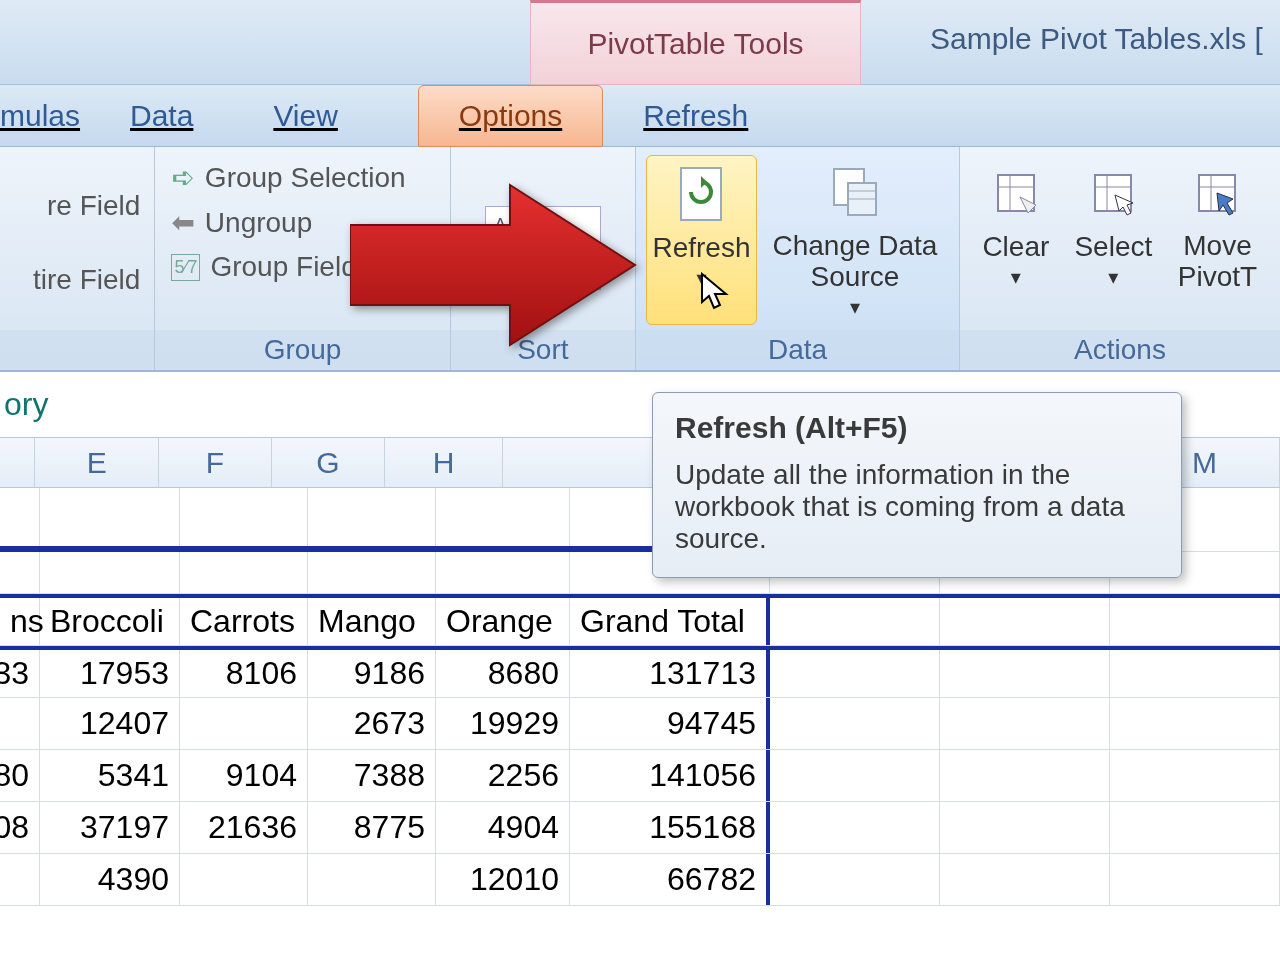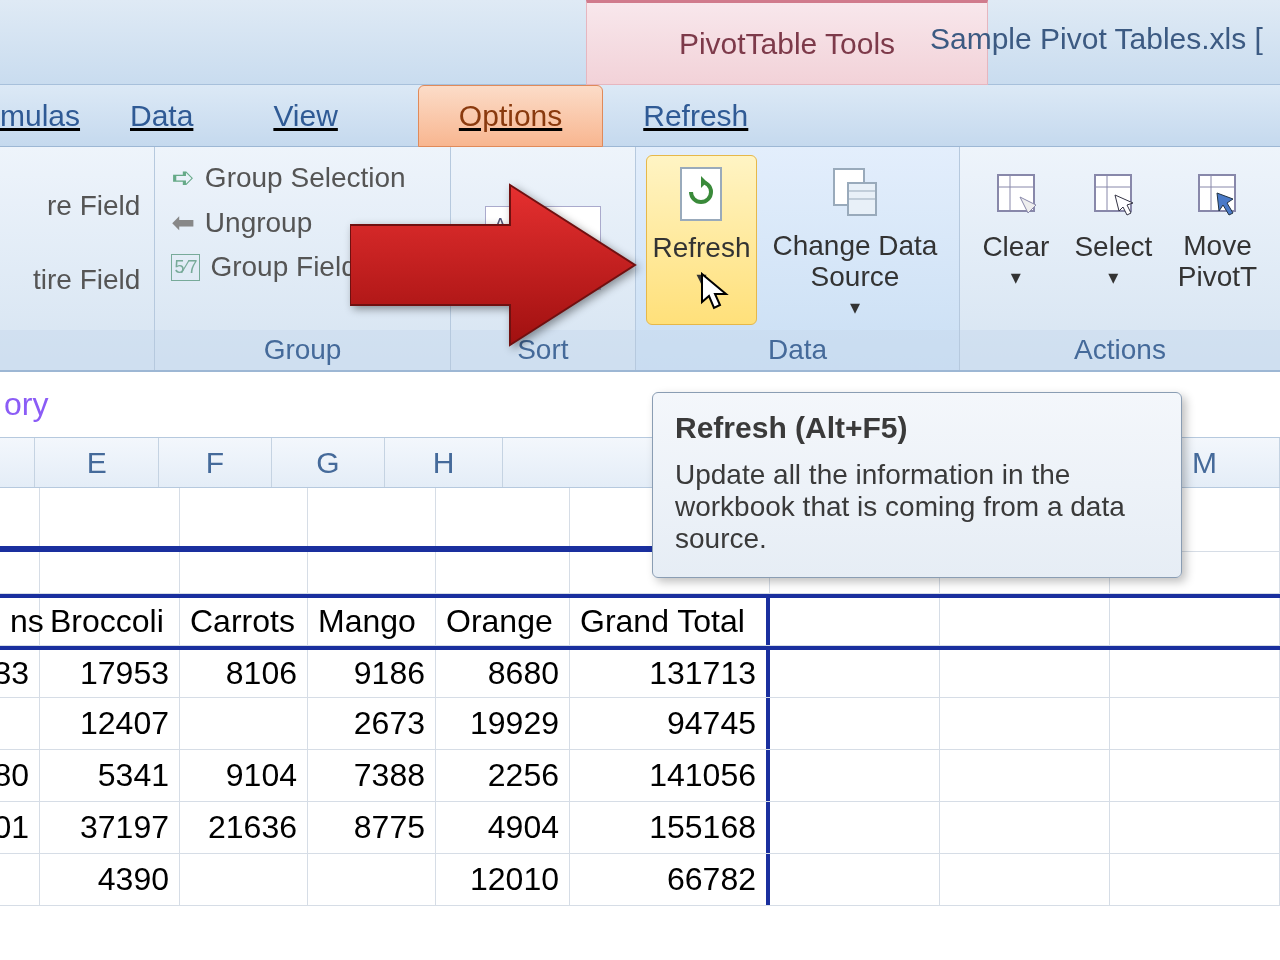--- a/index.html
+++ b/index.html
@@ -14,24 +14,24 @@
   .titlebar {
     height: 85px;
     background: linear-gradient(#dfeaf5, #c9dcef);
     border-bottom: 1px solid #a7c0db;
     display: flex;
     align-items: flex-end;
     position: relative;
   }
   .contextual-tab {
     position: absolute;
-    left: 586px;
+    left: 530px;
     top: 0;
     height: 85px;
-    width: 402px;
+    width: 331px;
     background: linear-gradient(#f8e7ec, #f2d2d8);
     border: 1px solid #e6b6bf;
     border-top: 3px solid #d07a8c;
     display: flex;
     align-items: center;
     justify-content: center;
     font-size: 30px;
     color: #7d3a4a;
   }
   .doc-title {
@@ -129,21 +129,21 @@
     border: 1px solid #e6b84a;
   }
   .group-data { background: linear-gradient(#e3eefc, #cadff4); }
   .formula-bar {
     height: 66px;
     border-bottom: 1px solid #b6c9de;
     display: flex;
     align-items: center;
     padding-left: 4px;
     font-size: 32px;
-    color: #8b5cf6;
+    color: #0f766e;
   }
   .col-headers {
     height: 50px;
     display: flex;
     border-bottom: 1px solid #b6c9de;
     background: linear-gradient(#f3f7fc, #e4edf7);
   }
   .col-h {
     border-right: 1px solid #c5d3e2;
     display: flex;
@@ -418,21 +418,21 @@
     <div class="cell" style="width:140px">5341</div>
     <div class="cell" style="width:128px">9104</div>
     <div class="cell" style="width:128px">7388</div>
     <div class="cell" style="width:134px">2256</div>
     <div class="cell pt-border-right" style="width:200px">141056</div>
     <div class="cell" style="width:170px"></div>
       <div class="cell" style="width:170px"></div>
       <div class="cell" style="width:170px"></div>
   </div>
   <div class="gridrow">
-    <div class="cell" style="width:40px">01</div>
+    <div class="cell" style="width:40px">08</div>
     <div class="cell" style="width:140px">37197</div>
     <div class="cell" style="width:128px">21636</div>
     <div class="cell" style="width:128px">8775</div>
     <div class="cell" style="width:134px">4904</div>
     <div class="cell pt-border-right" style="width:200px">155168</div>
     <div class="cell" style="width:170px"></div>
       <div class="cell" style="width:170px"></div>
       <div class="cell" style="width:170px"></div>
   </div>
   <div class="gridrow">

